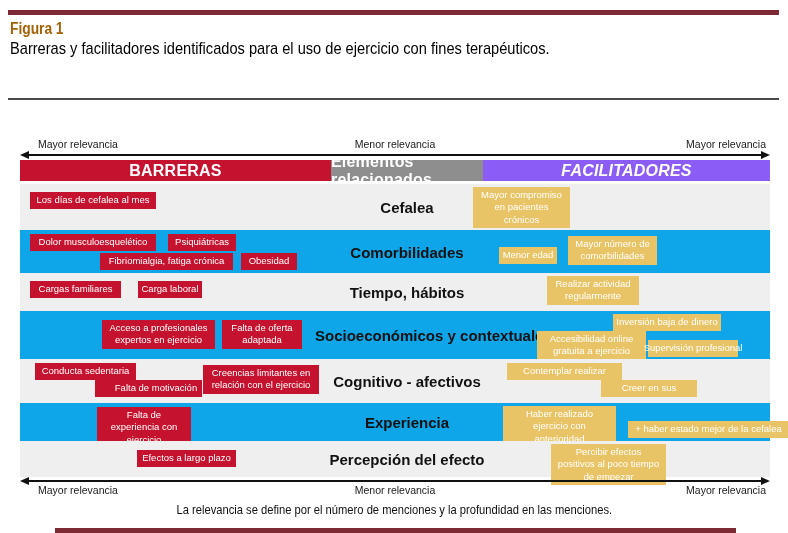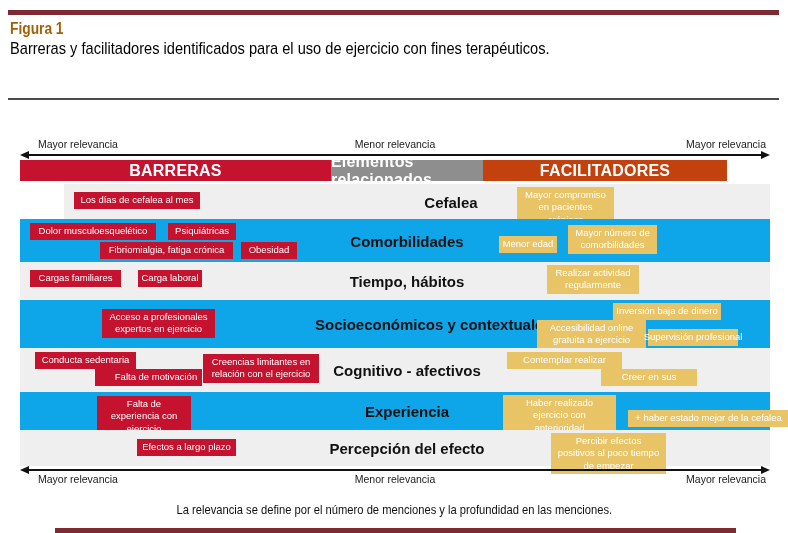--- a/index.html
+++ b/index.html
@@ -26,25 +26,25 @@
   .arrow .ah { position:absolute; width:0; height:0; top:-0.5px; }
   .arrow .ah.l { left:0; border-top:4px solid transparent; border-bottom:4px solid transparent; border-right:9px solid #111; }
   .arrow .ah.r { right:0; border-top:4px solid transparent; border-bottom:4px solid transparent; border-left:9px solid #111; }
 
   .gap2 { height:2px; } .gap3 { height:3px; }
 
   .hdr { display:flex; height:21px; }
   .hc { display:flex; align-items:center; justify-content:center; color:#fff; font-weight:bold; font-size:16px; letter-spacing:0.2px; }
   .hc.b { width:311px; background:#C4122F; }
   .hc.e { width:152px; background:#8E8E8E; }
-  .hc.f { width:244px; background:#c2410c; }
+  .hc.f { width:287px; background:#8b5cf6;font-style:italic; }
 
   .row { position:relative; }
   .rl { background:#EFEFEF; } .rd { background:#0ea5e9; }
-  .r1 { height:35px;margin-left:44px; } .r2 { height:43px; } .r3 { height:38px; } .r4 { height:48px; }
+  .r1 { height:46px; } .r2 { height:43px; } .r3 { height:38px; } .r4 { height:48px; }
   .r5 { height:44px; } .r6 { height:38px; } .r7 { height:36px; }
 
   .cat { position:absolute; left:295px; width:184px; top:50%; transform:translateY(-50%);
          text-align:center; font-weight:bold; font-size:15px; color:#111; white-space:nowrap; }
 
   .chip { position:absolute; box-sizing:border-box; color:#fff; font-size:9.5px; line-height:1.3;
           text-align:center; padding:2px 5px; display:flex; align-items:center; justify-content:center; min-height:17px; }
   .cb { background:#C4122F; }
   .cf { background:#E8C466; }
   .nw { white-space:nowrap; }
@@ -136,20 +136,21 @@
 
   <div class="row rl r3">
     <div class="chip cb nw p-r3b1">Cargas familiares</div>
     <div class="chip cb nw p-r3b2">Carga laboral</div>
     <div class="cat">Tiempo, hábitos</div>
     <div class="chip cf p-r3f1">Realizar actividad regularmente</div>
   </div>
 
   <div class="row rd r4">
     <div class="chip cb p-r4b1">Acceso a profesionales expertos en ejercicio</div>
+    <div class="chip cb p-r4b2">Falta de oferta adaptada</div>
     <div class="cat">Socioeconómicos y contextuales</div>
     <div class="chip cf nw p-r4f1">Inversión baja de dinero</div>
     <div class="chip cf p-r4f2">Accesibilidad online gratuita a ejercicio</div>
     <div class="chip cf nw p-r4f3">Supervisión profesional</div>
   </div>
 
   <div class="row rl r5">
     <div class="chip cb nw p-r5b1">Conducta sedentaria</div>
     <div class="chip cb nw p-r5b2">Falta de motivación</div>
     <div class="chip cb p-r5b3">Creencias limitantes en relación con el ejercicio</div>

